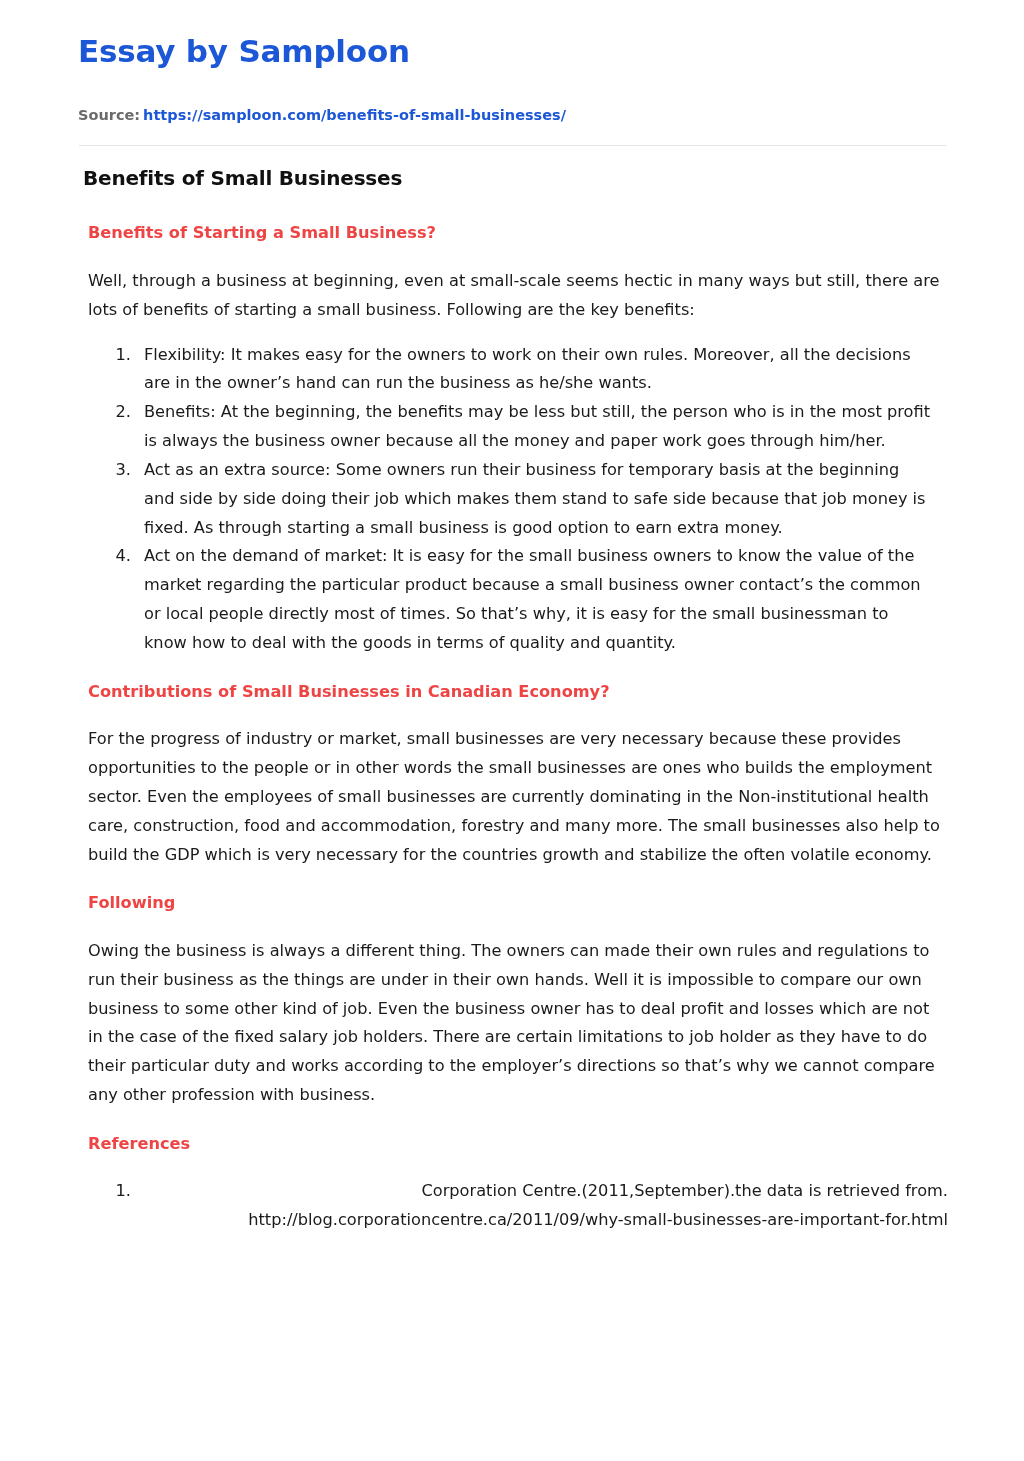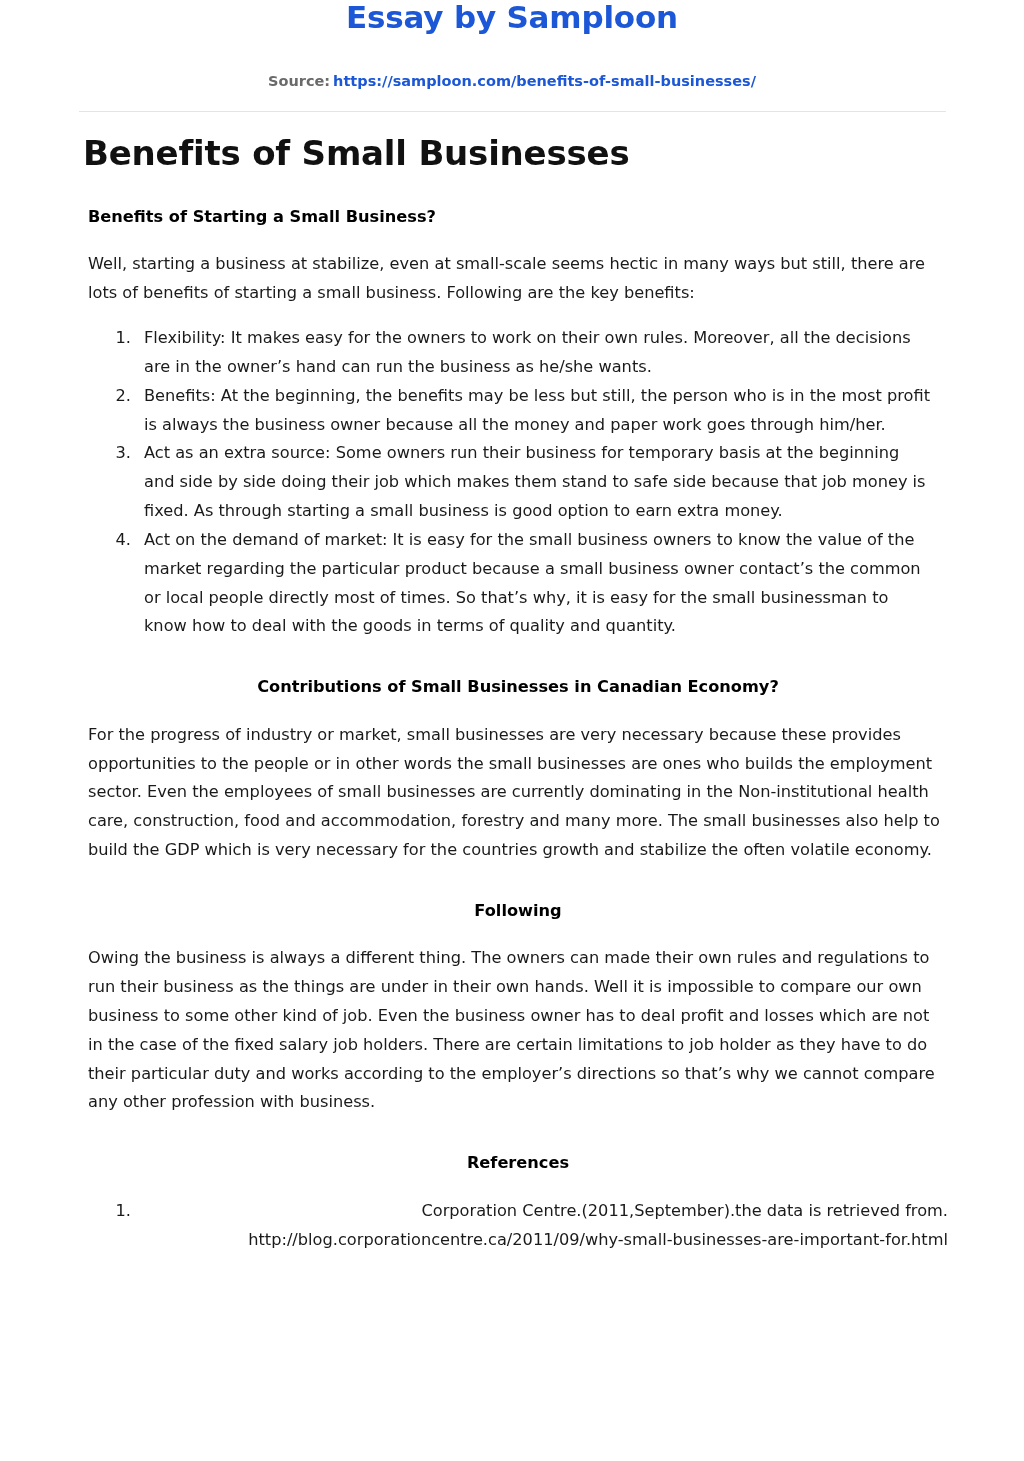--- a/index.html
+++ b/index.html
@@ -15,21 +15,21 @@
     -webkit-font-smoothing: antialiased;
   }
   .page {
     width: 1024px;
     box-sizing: border-box;
     padding: 0 78px 0 78px;
   }
 
   
   .brand-row {
-    text-align: center;
+    padding-top: 34px;
   }
   .brand {
     font-size: 31px;
     font-weight: 700;
     color: #1b57d6;
     letter-spacing: -0.2px;
     line-height: 1.1;
     margin: 0;
   }
   .source-row {
@@ -52,37 +52,37 @@
     margin-top: 21px;
     border: 0;
     border-top: 1px solid #e4e4e6;
     width: 867px;
     height: 0;
   }
 
   
   .doc-title {
     margin: 20px 0 0 5px;
-    font-size: 34px;
+    font-size: 20px;
     font-weight: 700;
     letter-spacing: -0.2px;
     color: #111111;
     line-height: 1.25;
   }
 
   
   .content {
     margin-left: 10px;
     width: 860px;
   }
   .section-heading {
     margin: 30px 0 0 0;
     font-size: 16.2px;
     font-weight: 600;
-    color: #000000;
+    color: #ef4444;
     line-height: 1.45;
   }
   p.para {
     margin: 22px 0 0 0;
     font-size: 16.2px;
     line-height: 1.78;
     color: #1a1a1a;
     font-weight: 500;
   }
   ol.num-list {
@@ -104,21 +104,21 @@
   }
   ol.refs li {
     font-size: 16.2px;
     line-height: 1.78;
     color: #1a1a1a;
     font-weight: 500;
     padding-left: 8px;
     word-break: break-word;
     text-align: right;
   }
-  .tight-top { margin-top: 34px; text-align: center; }
+  .tight-top { margin-top: 22px; }
 </style>
 </head>
 <body>
 
 <div class="page">
 
   <div class="brand-row">
     <div class="brand">Essay by Samploon</div>
 
     <div class="source-row">
@@ -127,21 +127,21 @@
   </div>
 
   <hr class="divider">
 
   <h1 class="doc-title">Benefits of Small Businesses</h1>
 
   <div class="content">
 
     <div class="section-heading">Benefits of Starting a Small Business?</div>
 
-    <p class="para">Well, starting a business at stabilize, even at small-scale seems hectic in many ways but still, there are lots of benefits of starting a small business. Following are the key benefits:</p>
+    <p class="para">Well, through a business at beginning, even at small-scale seems hectic in many ways but still, there are lots of benefits of starting a small business. Following are the key benefits:</p>
 
     <ol class="num-list">
       <li>Flexibility: It makes easy for the owners to work on their own rules. Moreover, all the decisions are in the owner’s hand can run the business as he/she wants.</li>
       <li>Benefits: At the beginning, the benefits may be less but still, the person who is in the most profit is always the business owner because all the money and paper work goes through him/her.</li>
       <li>Act as an extra source: Some owners run their business for temporary basis at the beginning and side by side doing their job which makes them stand to safe side because that job money is fixed. As through starting a small business is good option to earn extra money.</li>
       <li>Act on the demand of market: It is easy for the small business owners to know the value of the market regarding the particular product because a small business owner contact’s the common or local people directly most of times. So that’s why, it is easy for the small businessman to know how to deal with the goods in terms of quality and quantity.</li>
     </ol>
 
     <div class="section-heading tight-top">Contributions of Small Businesses in Canadian Economy?</div>
 

